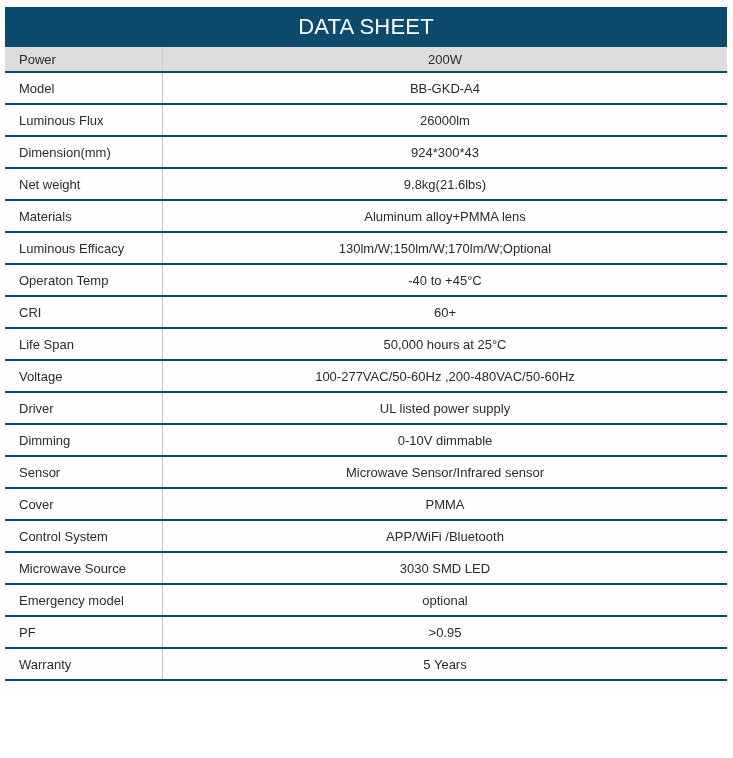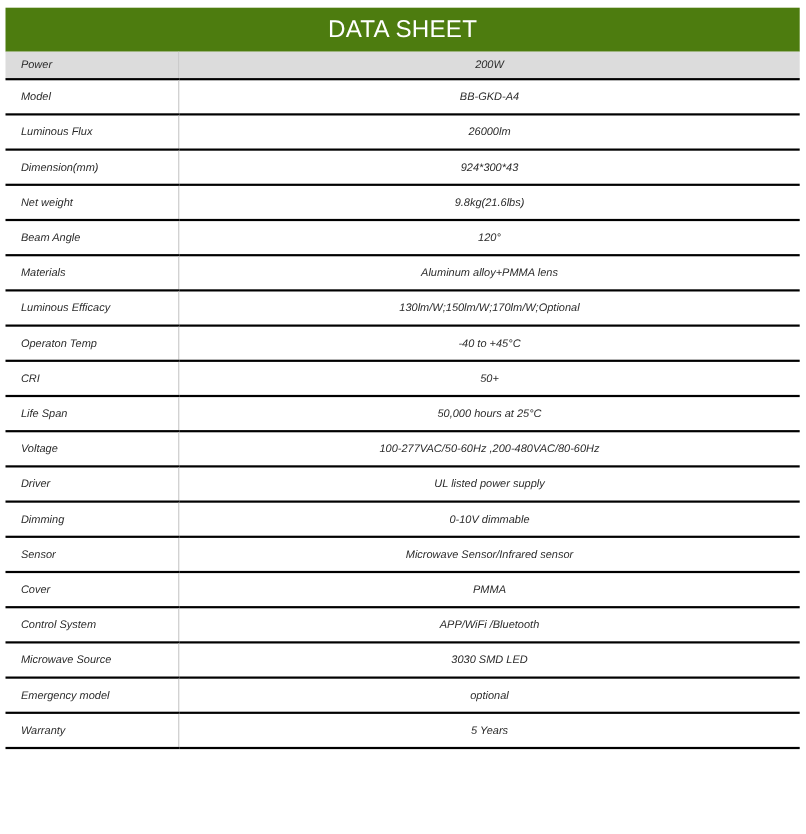--- a/index.html
+++ b/index.html
@@ -1,23 +1,23 @@
 <!DOCTYPE html>
 <html><head>
 <meta charset="utf-8">
 <style>
   html, body { margin: 0; padding: 0; background: #ffffff; }
   body { width: 733px; height: 758px; position: relative; overflow: hidden;
          font-family: "Liberation Sans", "DejaVu Sans", sans-serif; color: #2b2b2b; }
   .sheet { position: absolute; left: 5px; top: 7px; width: 722px; }
-  .title-bar { height: 40px; background: #4d7c0f; color: #ffffff;
+  .title-bar { height: 40px; background: #0c4a6e; color: #ffffff;
                display: flex; align-items: center; justify-content: center;
                font-size: 22px; letter-spacing: 0.2px; }
   table { border-collapse: collapse; width: 722px; table-layout: fixed; }
-  td { font-size: 10px; padding: 0; border-bottom: 2px solid #000000; height: 30px; font-style: italic; }
+  td { font-size: 13px; padding: 0; border-bottom: 2px solid #0c4a6e; height: 30px; }
   td.k { width: 143px; padding-left: 14px; text-align: left; border-right: 1px solid #c8c8c8; }
   td.v { text-align: center; margin-left: 16px; }
   tr.first td { background: #dcdcdc; height: 24px; }
 </style>
 </head>
 <body>
 
 <div class="sheet">
   <div class="title-bar">DATA SHEET</div>
   <table>
@@ -36,46 +36,42 @@
         </tr>
       <tr>
           <td class="k">Dimension(mm)</td>
           <td class="v">924*300*43</td>
         </tr>
       <tr>
           <td class="k">Net weight</td>
           <td class="v">9.8kg(21.6lbs)</td>
         </tr>
       <tr>
-          <td class="k">Beam Angle</td>
-          <td class="v">120°</td>
-        </tr>
-      <tr>
           <td class="k">Materials</td>
           <td class="v">Aluminum alloy+PMMA lens</td>
         </tr>
       <tr>
           <td class="k">Luminous Efficacy</td>
           <td class="v">130lm/W;150lm/W;170lm/W;Optional</td>
         </tr>
       <tr>
           <td class="k">Operaton Temp</td>
           <td class="v">-40 to +45°C</td>
         </tr>
       <tr>
           <td class="k">CRI</td>
-          <td class="v">50+</td>
+          <td class="v">60+</td>
         </tr>
       <tr>
           <td class="k">Life Span</td>
           <td class="v">50,000 hours at 25°C</td>
         </tr>
       <tr>
           <td class="k">Voltage</td>
-          <td class="v">100-277VAC/50-60Hz ,200-480VAC/80-60Hz</td>
+          <td class="v">100-277VAC/50-60Hz ,200-480VAC/50-60Hz</td>
         </tr>
       <tr>
           <td class="k">Driver</td>
           <td class="v">UL listed power supply</td>
         </tr>
       <tr>
           <td class="k">Dimming</td>
           <td class="v">0-10V dimmable</td>
         </tr>
       <tr>
@@ -92,18 +88,22 @@
         </tr>
       <tr>
           <td class="k">Microwave Source</td>
           <td class="v">3030 SMD LED</td>
         </tr>
       <tr>
           <td class="k">Emergency model</td>
           <td class="v">optional</td>
         </tr>
       <tr>
+          <td class="k">PF</td>
+          <td class="v">&gt;0.95</td>
+        </tr>
+      <tr>
           <td class="k">Warranty</td>
           <td class="v">5 Years</td>
         </tr>
     </tbody>
   </table>
 </div>
 
 </body></html>

